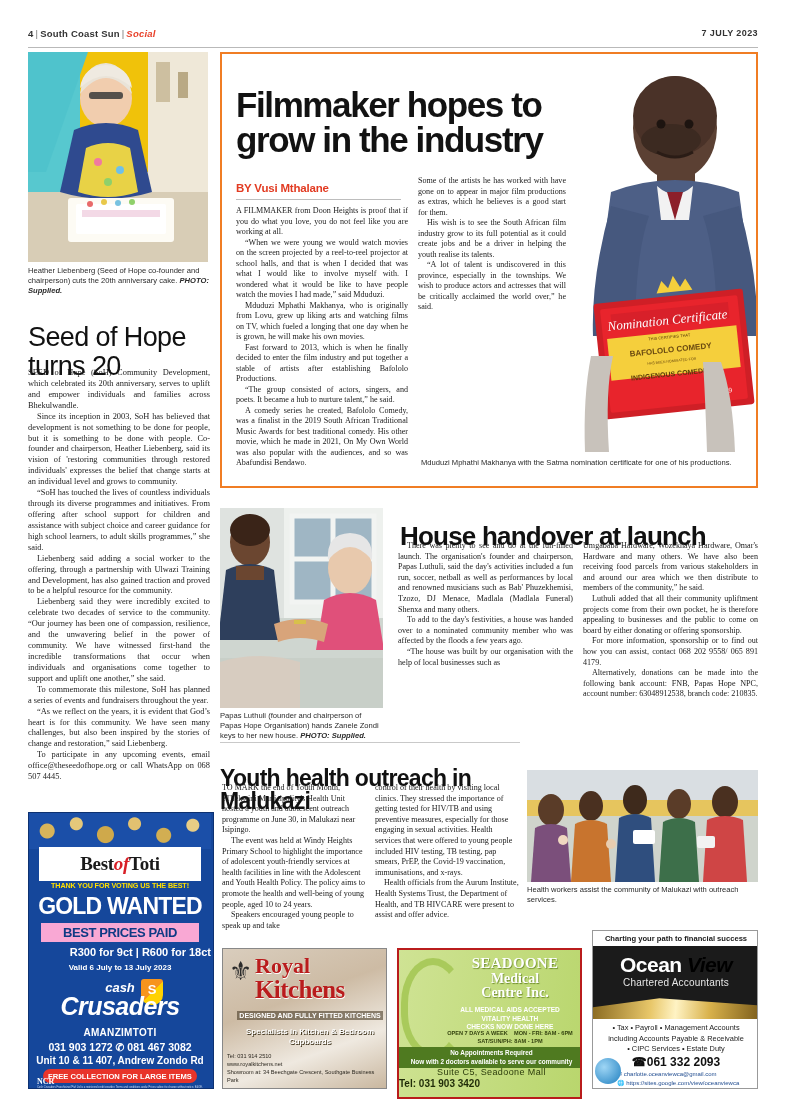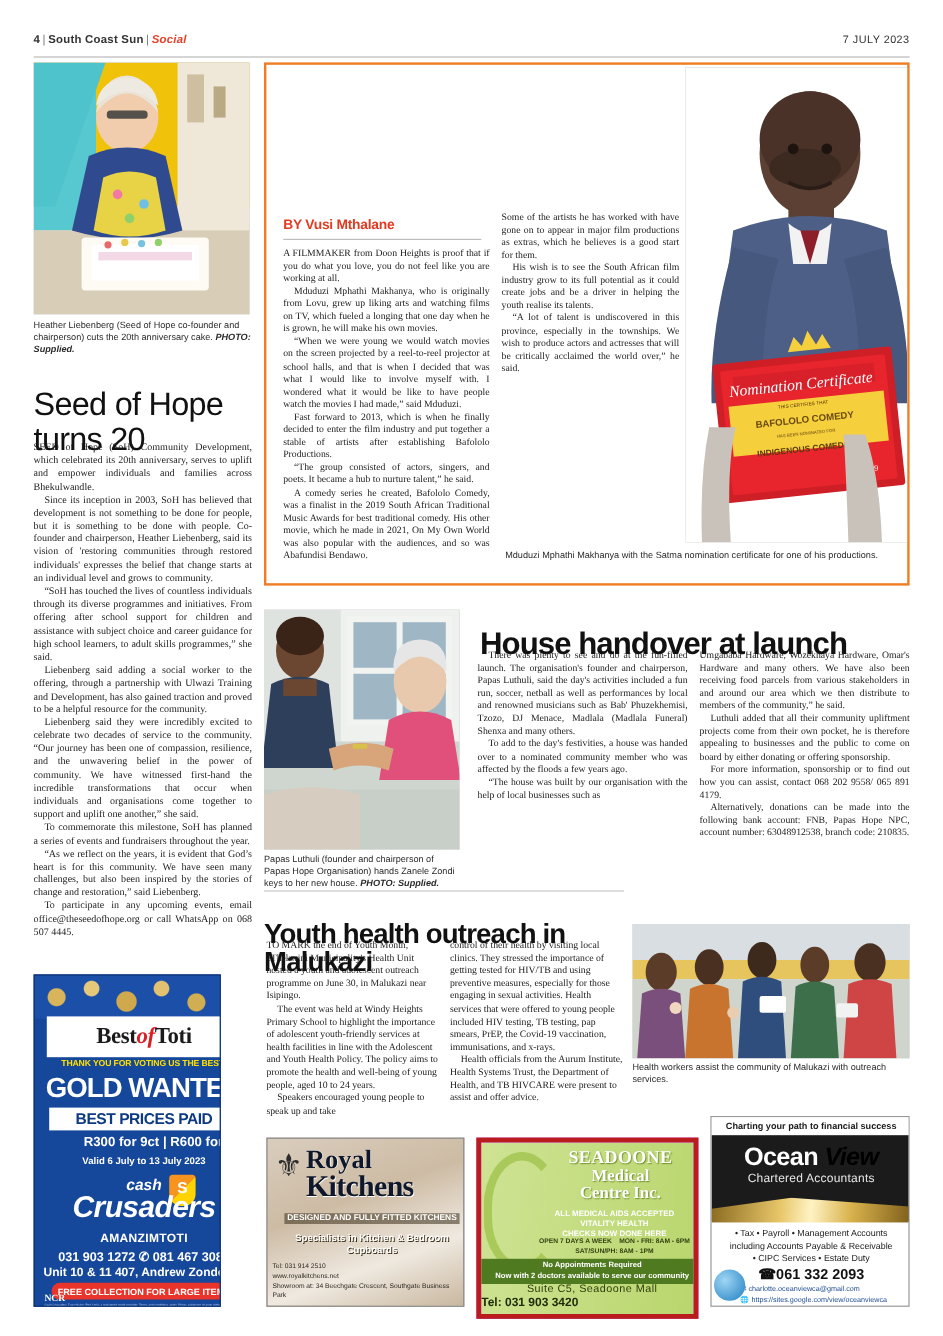--- a/index.html
+++ b/index.html
@@ -15,21 +15,21 @@
 
   
   .masthead {
     position:absolute; left:28px; top:28px; width:730px; height:20px;
     border-bottom:1px solid #b9b9b9;
     font-family:"Liberation Sans", sans-serif;
   }
   .mh-left { position:absolute; left:0; top:0; font-size:9.5px; font-weight:bold; color:#333; letter-spacing:.2px; }
   .mh-left .sep { font-weight:normal; color:#777; padding:0 2px; }
   .mh-left .social { color:#e8412a; font-style:italic; font-weight:bold; }
-  .mh-right { position:absolute; right:0; top:0; font-size:9px; font-weight:normal; color:#333; letter-spacing:.4px; }
+  .mh-right { position:absolute; right:0; top:0; font-size:9px; font-weight:bold; color:#333; letter-spacing:.4px; }
 
   
   .photo { position:absolute; overflow:hidden; background:#ccc; }
   .photo .ph-inner { position:absolute; inset:0; }
 
   .caption {
     position:absolute;
     font-family:"Liberation Sans", sans-serif;
     font-size:7.6px; line-height:1.32; color:#2a2a2a;
   }
@@ -45,42 +45,42 @@
     letter-spacing:-0.6px;
   }
   #soh-body {
     position:absolute; left:28px; top:368px; width:182px;
     font-size:8.4px; line-height:1.30; text-align:justify; color:#1c1c1c;
   }
   #soh-body p { margin:0; text-indent:9px; }
   #soh-body p.first { text-indent:0; }
 
   
-  #cc-ad { position:absolute; left:28px; top:812px; width:156px; height:277px;
+  #cc-ad { position:absolute; left:28px; top:812px; width:186px; height:277px;
            background:#15479b; border:1px solid #0d3171; overflow:hidden; }
   .cc-jewel { position:absolute; left:0; top:0; width:182px; height:36px;
               background:
                 radial-gradient(circle at 10% 50%, #d8b45a 0 7px, transparent 8px),
                 radial-gradient(circle at 26% 30%, #e5c87a 0 6px, transparent 7px),
                 radial-gradient(circle at 42% 60%, #cfa94b 0 8px, transparent 9px),
                 radial-gradient(circle at 58% 30%, #e2c170 0 6px, transparent 7px),
                 radial-gradient(circle at 74% 62%, #d2ae52 0 7px, transparent 8px),
                 radial-gradient(circle at 90% 34%, #e8cd85 0 6px, transparent 7px),
                 #1b4fa8; }
   .cc-best { position:absolute; left:10px; top:34px; width:162px; height:34px; background:#fff;
              display:flex; align-items:center; justify-content:center; }
   .cc-best .bt { font-family:"Liberation Serif", serif; font-size:19px; font-weight:bold; color:#1a1a1a; letter-spacing:-.3px; }
   .cc-best .bt i { color:#d81f26; font-style:italic; }
   .cc-thanks { position:absolute; left:10px; top:68px; width:162px;
                font-family:"Liberation Sans", sans-serif; font-size:7.2px; font-weight:bold;
                color:#ffe000; text-align:center; letter-spacing:-.1px; }
   .cc-gold { position:absolute; left:0; top:80px; width:182px; text-align:center;
              font-family:"Liberation Sans", sans-serif; font-size:23px; font-weight:bold;
              color:#fff; letter-spacing:-.8px; }
-  .cc-best-price { position:absolute; left:12px; top:110px; width:158px; height:19px; background:#ffffff;
+  .cc-best-price { position:absolute; left:12px; top:110px; width:158px; height:19px; background:#f9a8d4;
                    display:flex; align-items:center; justify-content:center;
                    font-family:"Liberation Sans", sans-serif; font-size:13px; font-weight:bold;
                    color:#0e3a84; letter-spacing:-.4px; }
   .cc-price { position:absolute; left:0; top:133px; width:182px; text-align:right;
               font-family:"Liberation Sans", sans-serif; font-size:11px; font-weight:bold; color:#fff; }
   .cc-valid { position:absolute; left:0; top:150px; width:182px; text-align:center;
               font-family:"Liberation Sans", sans-serif; font-size:8px; font-weight:bold; color:#fff; }
   .cc-logo { position:absolute; left:0; top:168px; width:182px; text-align:center; }
   .cc-logo .cash { font-family:"Liberation Sans", sans-serif; font-style:italic; font-weight:bold;
                    font-size:13px; color:#fff; display:block; line-height:1; }
@@ -150,36 +150,36 @@
   #yh-col1 p.first, #yh-col2 p.first { text-indent:0; }
   #yh-photo { left:527px; top:770px; width:231px; height:112px; }
   #yh-caption { left:527px; top:885px; width:231px; }
 
   
   #ad-royal { position:absolute; left:222px; top:948px; width:165px; height:141px;
               border:1px solid #888; background:#cdbfae; overflow:hidden; }
   .royal-bg { position:absolute; inset:0;
               background:linear-gradient(160deg,#d9cdbd 0%, #cdbba4 38%, #efe9e0 70%, #c9b79f 100%); }
   .royal-title { position:absolute; left:32px; top:6px; width:130px;
-                 font-family:"Liberation Serif", serif; font-weight:bold; color:#0f172a;
+                 font-family:"Liberation Serif", serif; font-weight:bold; color:#b91c1c;
                  text-shadow:0.5px 0.5px 0 #fff; line-height:1; }
   .royal-title .r1 { font-size:22px; display:block; }
   .royal-title .r2 { font-size:25px; display:block; letter-spacing:-.6px; }
   .royal-sub { position:absolute; left:14px; top:62px; width:146px; text-align:center;
                font-family:"Liberation Sans", sans-serif; font-size:7px; font-weight:bold;
                color:#fff; background:rgba(60,48,28,.55); padding:1px 0; }
   .royal-spec { position:absolute; left:18px; top:78px; width:138px; text-align:center;
                 font-family:"Liberation Sans", sans-serif; font-size:8px; font-weight:bold;
                 color:#fff; line-height:1.25; text-shadow:0.8px 0.8px 0 #3a2f18; }
   .royal-foot { position:absolute; left:4px; bottom:4px; width:150px;
                 font-family:"Liberation Sans", sans-serif; font-size:5.6px; color:#2e2a22; line-height:1.45; }
   .royal-fleur { position:absolute; left:6px; top:10px; font-size:26px; color:#2b2b2b; line-height:1; }
 
   #ad-seadoone { position:absolute; left:397px; top:948px; width:185px; height:151px;
-                 border:4px solid #b91c1c; background:#d946ef; overflow:hidden; }
+                 border:2px solid #b91c1c; background:#ec4899; overflow:hidden; }
   .sd-bg { position:absolute; inset:0; background:linear-gradient(100deg,#cfe394 0%, #b9d66d 100%); }
   .sd-steth { position:absolute; left:2px; top:8px; width:64px; height:100px;
               border:7px solid #a9ca5b; border-radius:34px/48px; border-right-color:transparent; }
   .sd-name { position:absolute; left:50px; top:6px; width:132px; text-align:center;
              font-family:"Liberation Serif", serif; font-weight:bold; color:#fff;
              text-shadow:0.8px 0.8px 1px #6e8c2c; line-height:1.05; }
   .sd-name .s1 { display:block; font-size:15px; letter-spacing:.3px; }
   .sd-name .s2 { display:block; font-size:14px; }
   .sd-name .s3 { display:block; font-size:14px; }
   .sd-aids { position:absolute; left:40px; top:56px; width:142px; text-align:center;
@@ -300,27 +300,28 @@
       <span>✆</span>
       <span>081 467 3082</span>
     </div>
     <div class="cc-addr">Unit 10 &amp; 11 407, Andrew Zondo Rd</div>
     <div class="cc-free">FREE COLLECTION FOR LARGE ITEMS</div>
     <div class="cc-ncr">NCR</div>
     <div class="cc-fine">Cash Crusaders Franchising (Pty) Ltd is a registered credit provider. Terms and conditions apply. Prices subject to change without notice. E&amp;OE.</div>
   </div>
 
   <div id="film-box">
+    <h1 id="film-head">Filmmaker hopes to grow in the industry</h1>
     <div id="film-byline">BY Vusi Mthalane</div>
     <div id="film-byline-rule"></div>
 
     <div id="film-col1">
       <p class="first">A FILMMAKER from Doon Heights is proof that if you do what you love, you do not feel like you are working at all.</p>
+      <p>“When we were young we would watch movies on the screen projected by a reel-to-reel projector at school halls, and that is when I decided that was what I would like to involve myself with. I wondered what it would be like to have people watch the movies I had made,” said Mduduzi.</p>
       <p>Mduduzi Mphathi Makhanya, who is originally from Lovu, grew up liking arts and watching films on TV, which fueled a longing that one day when he is grown, he will make his own movies.</p>
-      <p>“When we were young we would watch movies on the screen projected by a reel-to-reel projector at school halls, and that is when I decided that was what I would like to involve myself with. I wondered what it would be like to have people watch the movies I had made,” said Mduduzi.</p>
       <p>Fast forward to 2013, which is when he finally decided to enter the film industry and put together a stable of artists after establishing Bafololo Productions.</p>
       <p>“The group consisted of actors, singers, and poets. It became a hub to nurture talent,” he said.</p>
       <p>A comedy series he created, Bafololo Comedy, was a finalist in the 2019 South African Traditional Music Awards for best traditional comedy. His other movie, which he made in 2021, On My Own World was also popular with the audiences, and so was Abafundisi Bendawo.</p>
     </div>
     <div id="film-col2">
       <p class="first">Some of the artists he has worked with have gone on to appear in major film productions as extras, which he believes is a good start for them.</p>
       <p>His wish is to see the South African film industry grow to its full potential as it could create jobs and be a driver in helping the youth realise its talents.</p>
       <p>“A lot of talent is undiscovered in this province, especially in the townships. We wish to produce actors and actresses that will be critically acclaimed the world over,” he said.</p>
     </div>
 

